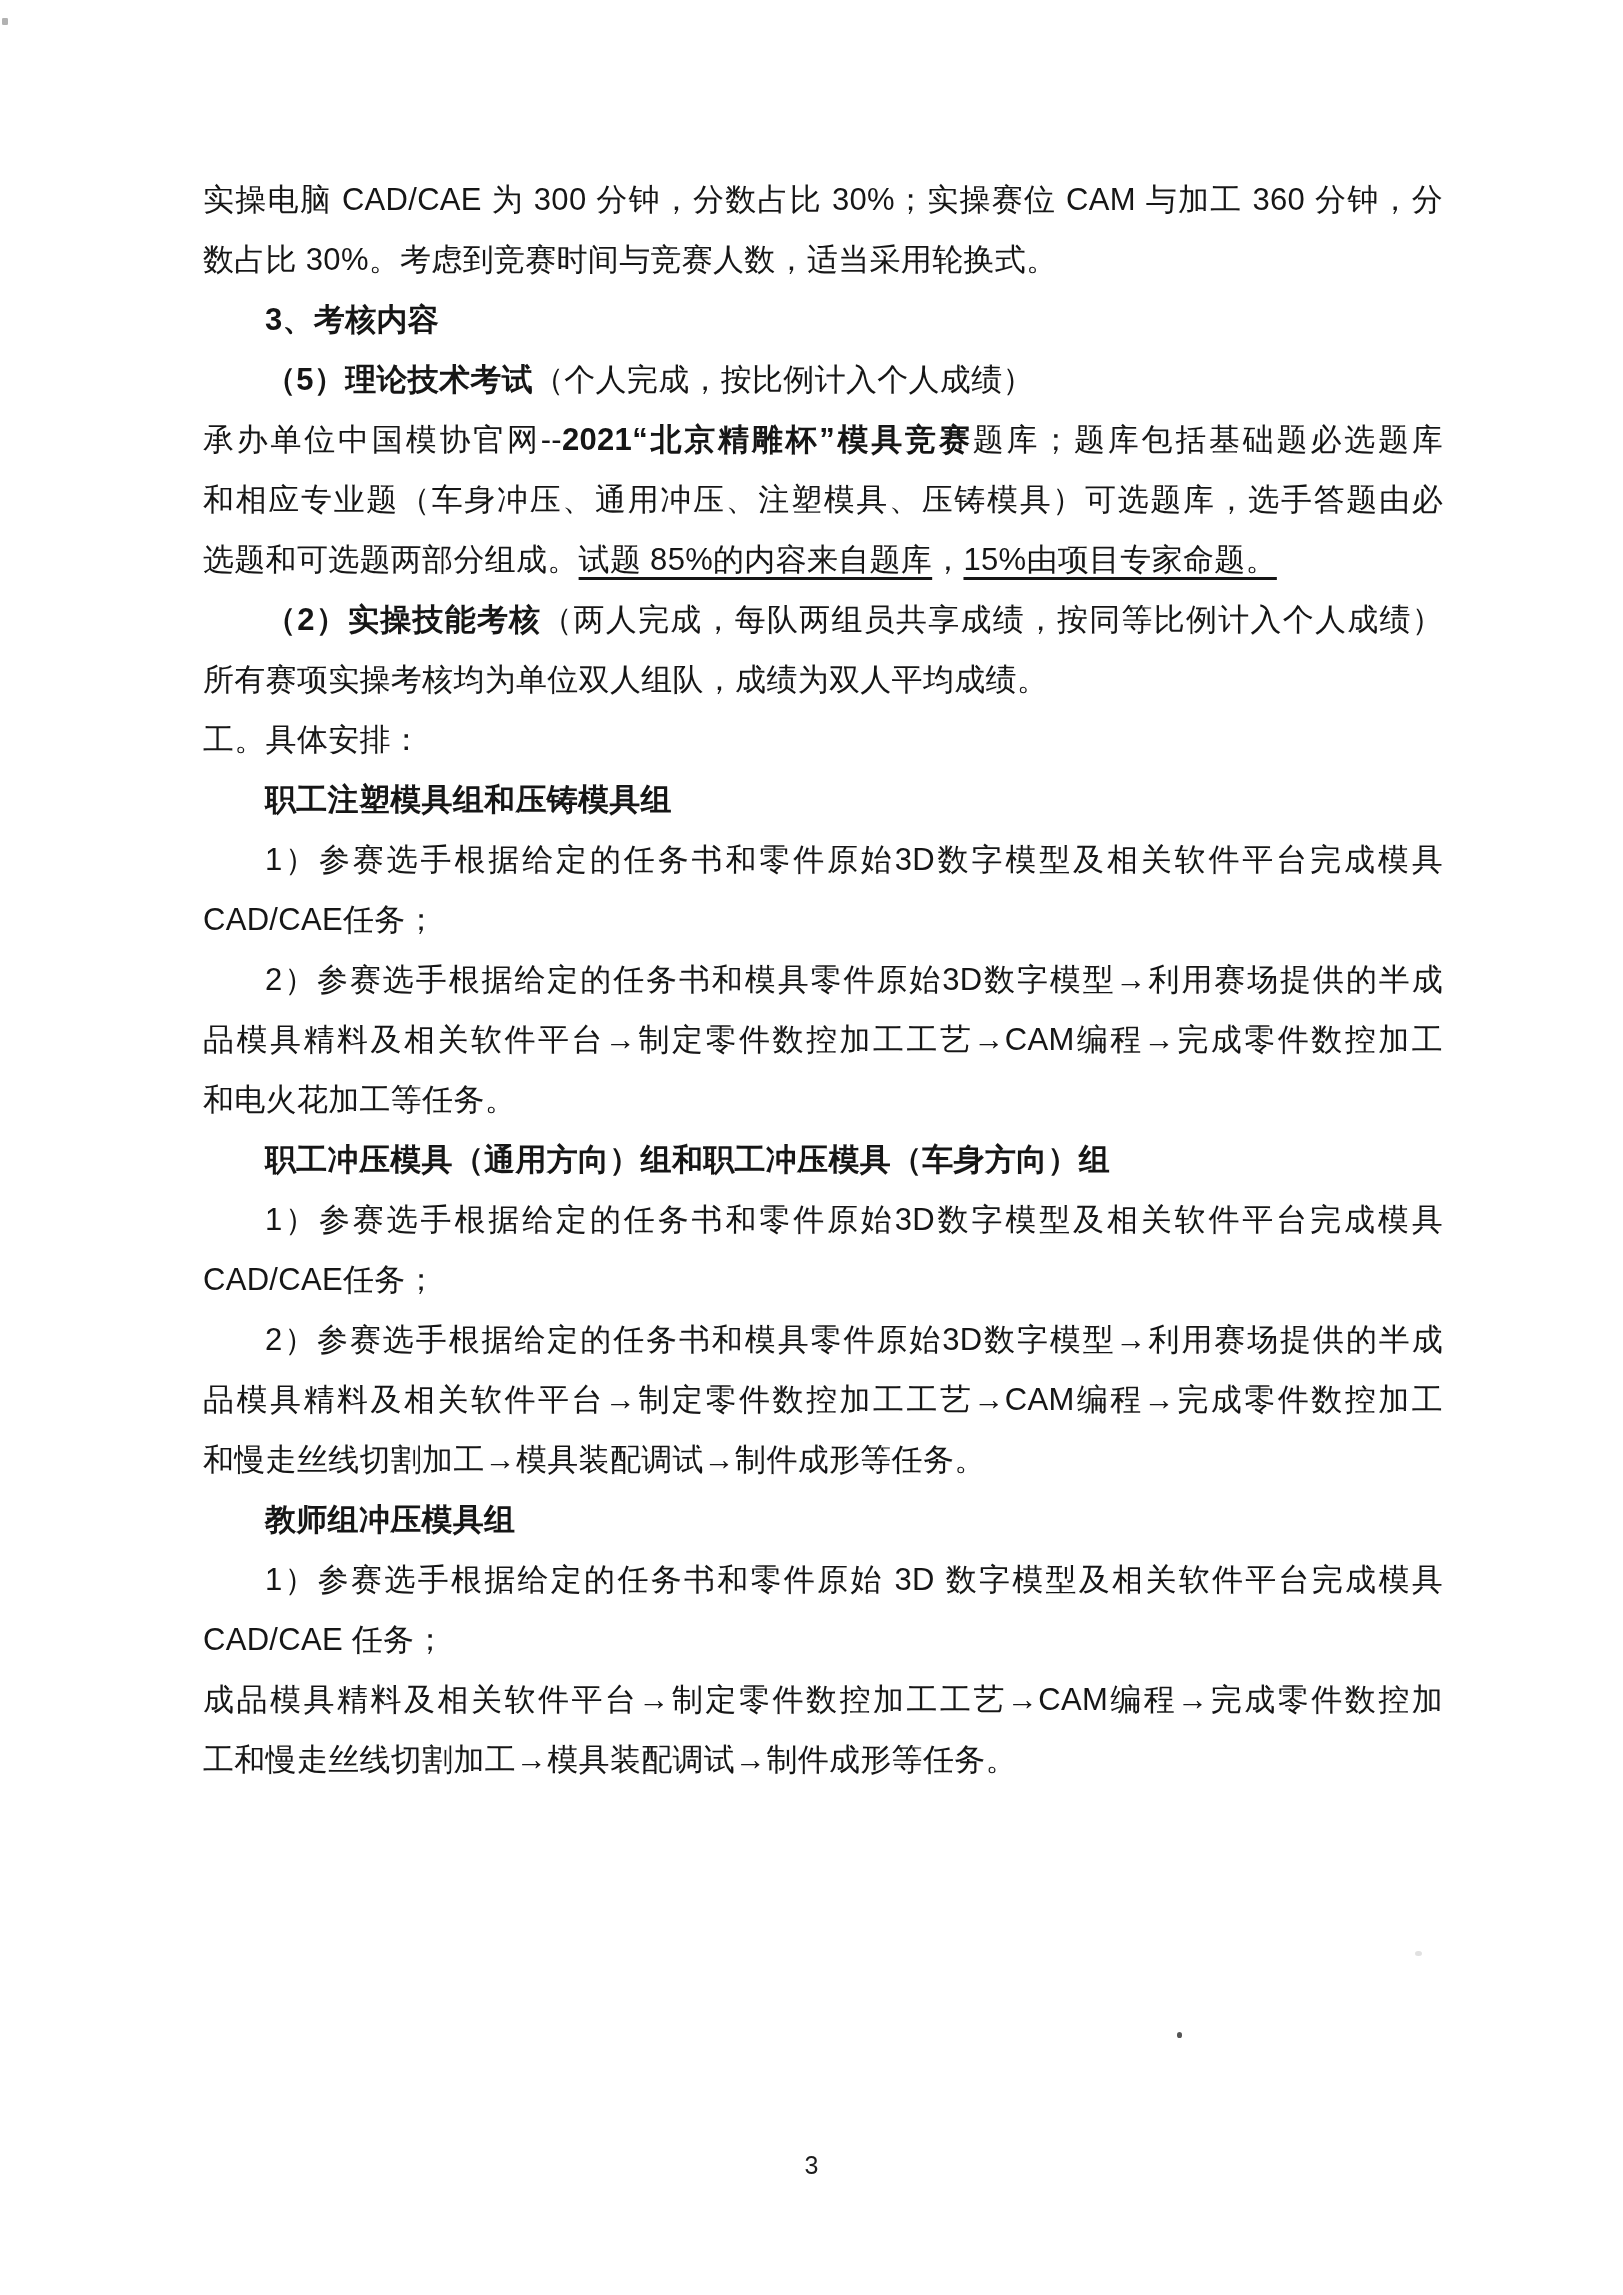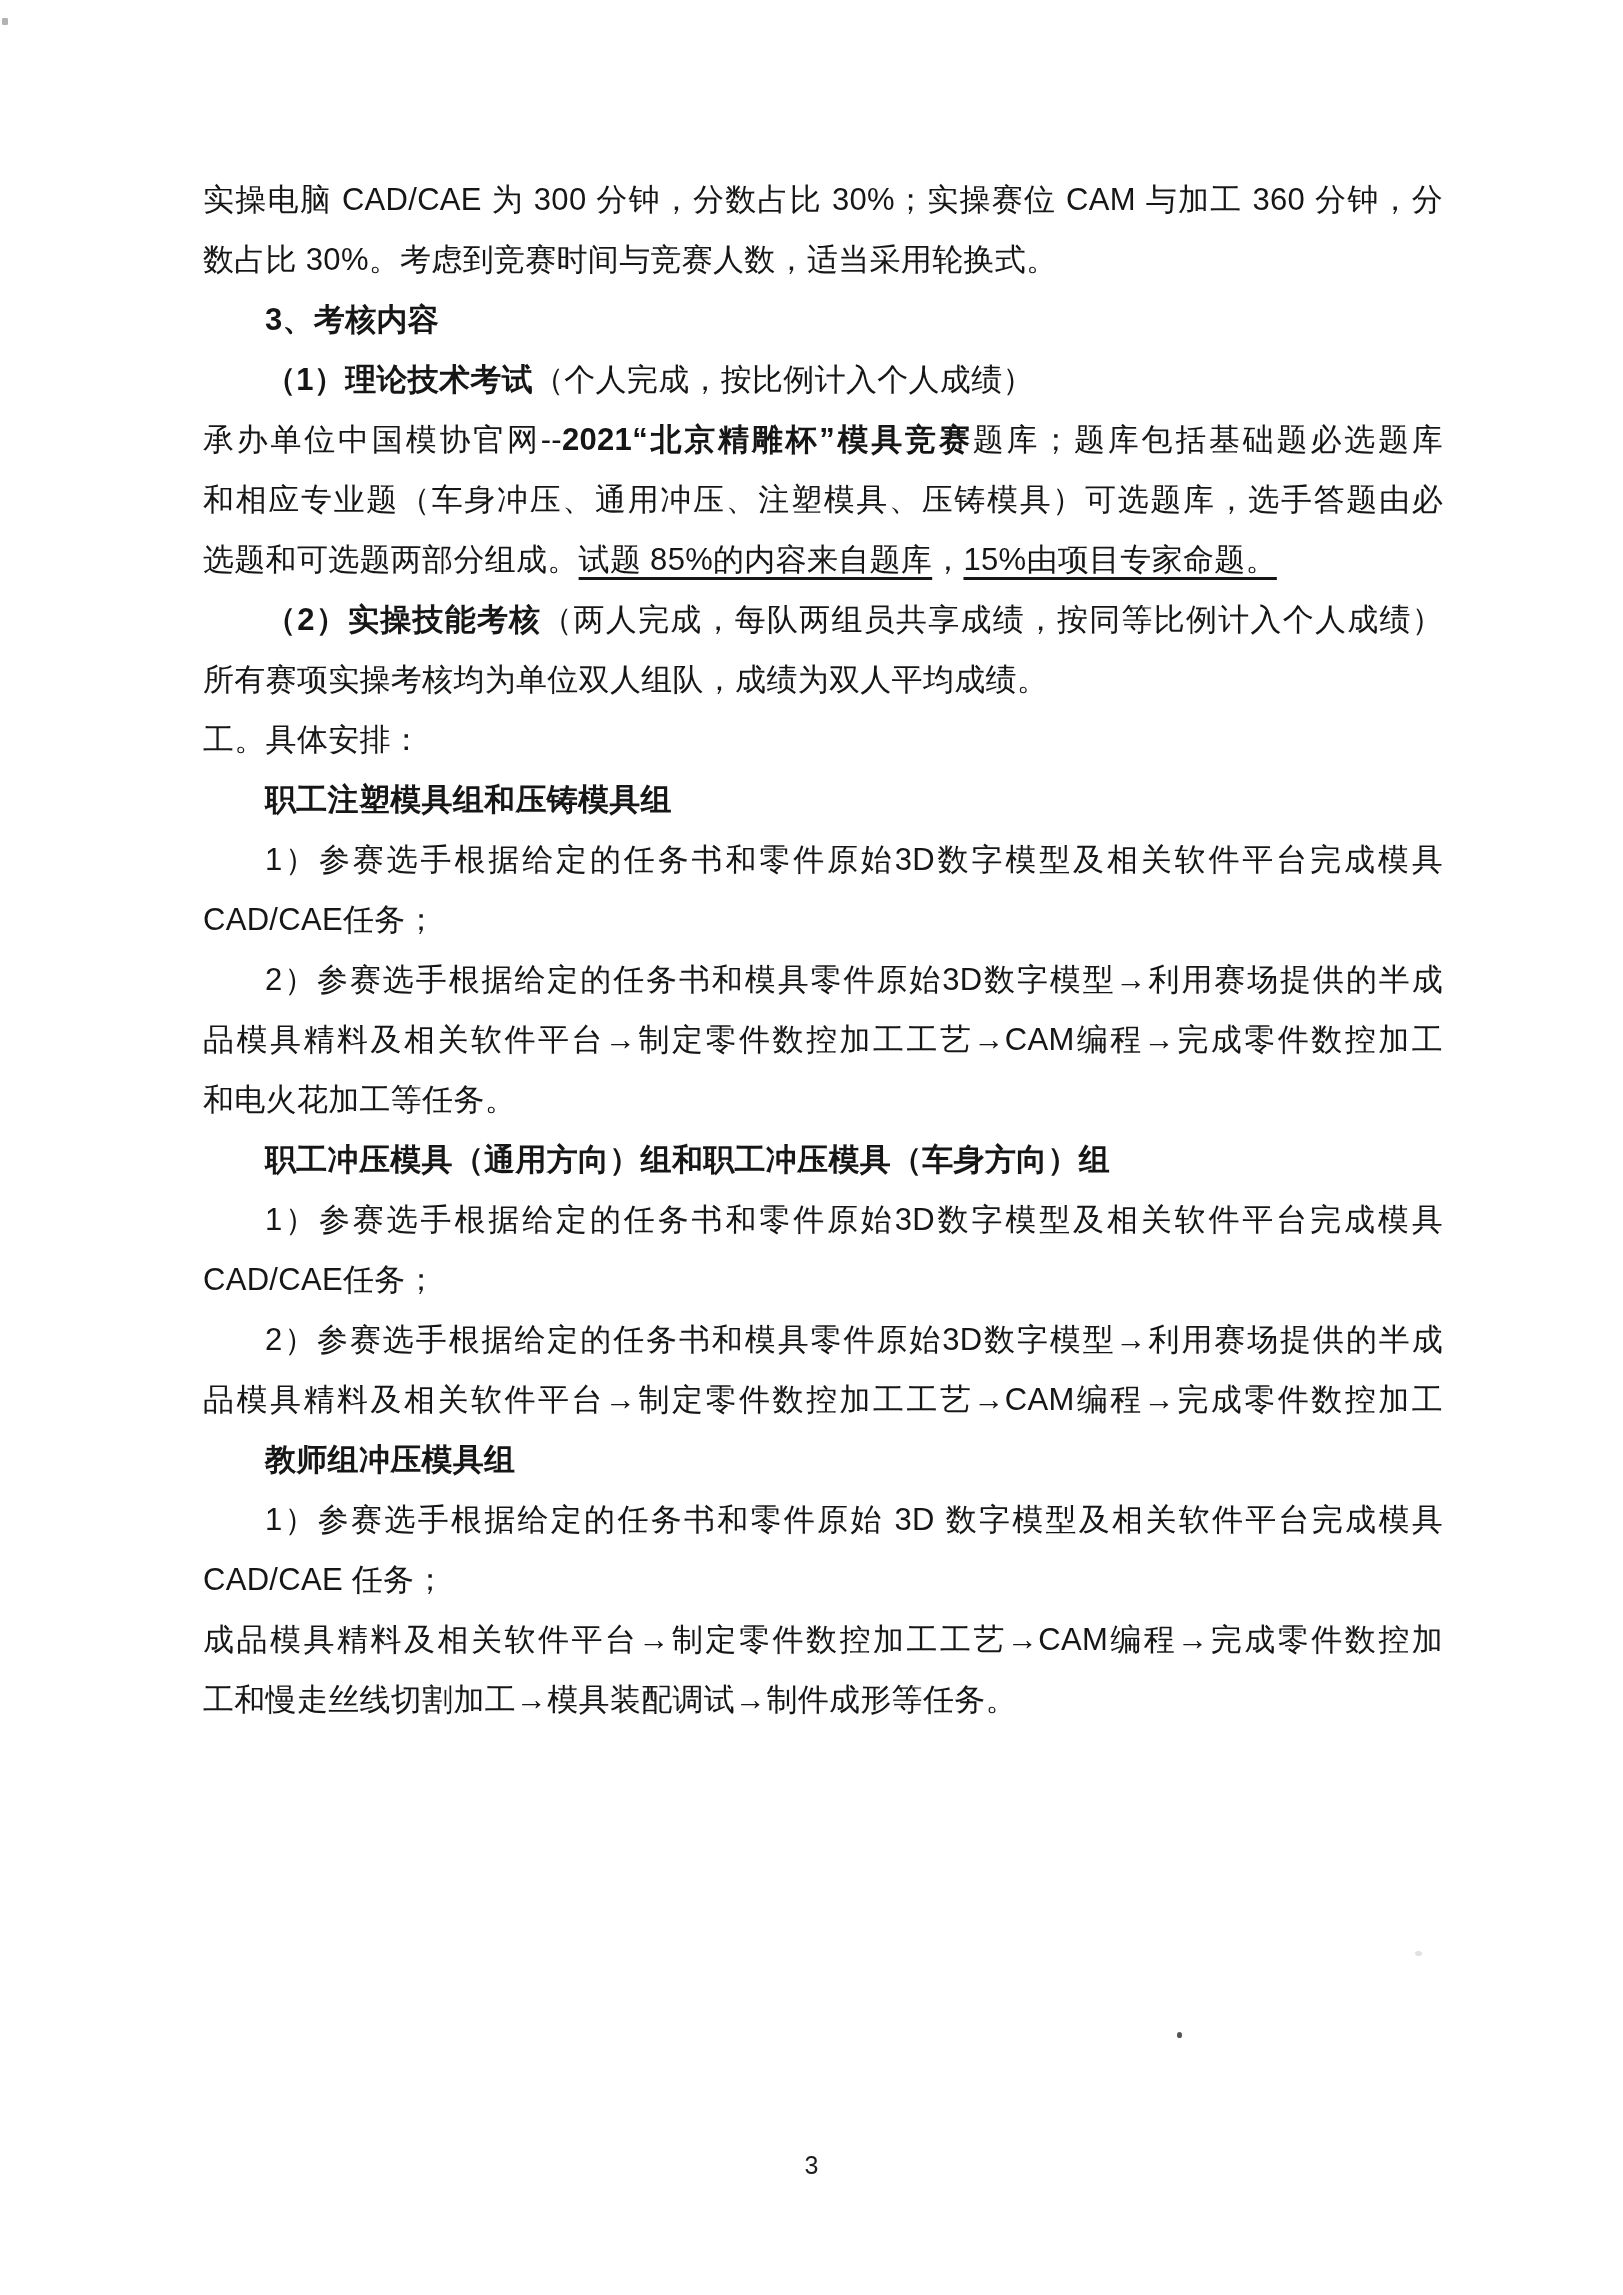--- a/index.html
+++ b/index.html
@@ -57,38 +57,39 @@
   .a3{left:1415px;top:1951px;width:6.5px;height:5.2px;opacity:.25;background:#888;}
 </style>
 </head>
 <body>
 
 <div class="page">
   <div class="doc" id="doc-body">
       <div class="line just"><span>实操电脑 CAD/CAE 为 300 分钟，分数占比 30%；实操赛位 CAM 与加工 360 分钟，分</span></div>
       <div class="line"><span>数占比 30%。考虑到竞赛时间与竞赛人数，适当采用轮换式。</span></div>
       <div class="line indent"><span class="b">3、考核内容</span></div>
-      <div class="line indent"><span class="b">（1）理论技术考试</span><span>（个人完成，按比例计入个人成绩）</span></div>
+      <div class="line indent"><span class="b">（5）理论技术考试</span><span>（个人完成，按比例计入个人成绩）</span></div>
       <div class="line just"><span>承办单位中国模协官网--</span><span class="b">2021“北京精雕杯”模具竞赛</span><span>题库；题库包括基础题必选题库</span></div>
       <div class="line just"><span>和相应专业题（车身冲压、通用冲压、注塑模具、压铸模具）可选题库，选手答题由必</span></div>
       <div class="line"><span>选题和可选题两部分组成。</span><span class="u">试题 85%的内容来自题库</span><span>，</span><span class="u">15%由项目专家命题。</span></div>
       <div class="line indent just"><span class="b">（2）实操技能考核</span><span>（两人完成，每队两组员共享成绩，按同等比例计入个人成绩）</span></div>
       <div class="line"><span>所有赛项实操考核均为单位双人组队，成绩为双人平均成绩。</span></div>
       <div class="line"><span>工。具体安排：</span></div>
       <div class="line indent"><span class="b">职工注塑模具组和压铸模具组</span></div>
       <div class="line indent just"><span>1）参赛选手根据给定的任务书和零件原始3D数字模型及相关软件平台完成模具</span></div>
       <div class="line"><span>CAD/CAE任务；</span></div>
       <div class="line indent just"><span>2）参赛选手根据给定的任务书和模具零件原始3D数字模型→利用赛场提供的半成</span></div>
       <div class="line just"><span>品模具精料及相关软件平台→制定零件数控加工工艺→CAM编程→完成零件数控加工</span></div>
       <div class="line"><span>和电火花加工等任务。</span></div>
       <div class="line indent"><span class="b">职工冲压模具（通用方向）组和职工冲压模具（车身方向）组</span></div>
       <div class="line indent just"><span>1）参赛选手根据给定的任务书和零件原始3D数字模型及相关软件平台完成模具</span></div>
       <div class="line"><span>CAD/CAE任务；</span></div>
       <div class="line indent just"><span>2）参赛选手根据给定的任务书和模具零件原始3D数字模型→利用赛场提供的半成</span></div>
       <div class="line just"><span>品模具精料及相关软件平台→制定零件数控加工工艺→CAM编程→完成零件数控加工</span></div>
+      <div class="line"><span>和慢走丝线切割加工→模具装配调试→制件成形等任务。</span></div>
       <div class="line indent"><span class="b">教师组冲压模具组</span></div>
       <div class="line indent just"><span>1）参赛选手根据给定的任务书和零件原始 3D 数字模型及相关软件平台完成模具</span></div>
       <div class="line"><span>CAD/CAE 任务；</span></div>
       <div class="line just"><span>成品模具精料及相关软件平台→制定零件数控加工工艺→CAM编程→完成零件数控加</span></div>
       <div class="line"><span>工和慢走丝线切割加工→模具装配调试→制件成形等任务。</span></div>
     </div>
   <div class="pagenum">3</div>
   <div class="artifact a1"></div>
   <div class="artifact a2"></div>
   <div class="artifact a3"></div>

